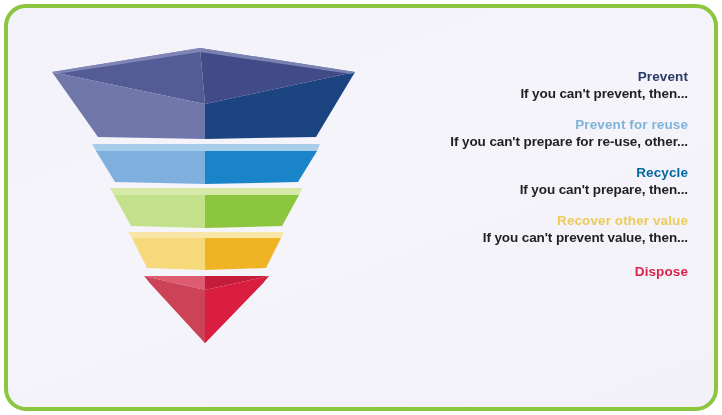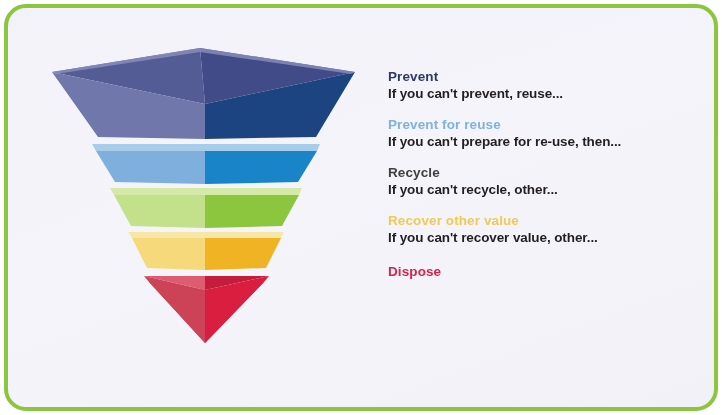--- a/index.html
+++ b/index.html
@@ -12,20 +12,21 @@
     height: 415px;
     overflow: hidden;
     font-family: "Liberation Sans", sans-serif;
   }
   #slide {
     position: relative;
     width: 722px;
     height: 415px;
     background: #ffffff;
     box-sizing: border-box;
+    text-align: right;
   }
   .frame-border {
     position: absolute;
     left: 4px;
     top: 4px;
     width: 714px;
     height: 407px;
     box-sizing: border-box;
     border: 4px solid #8cc63f;
     border-radius: 22px;
@@ -60,21 +61,21 @@
   .legend-sub {
     font-size: 13.5px;
     font-weight: bold;
     color: #231f20;
     line-height: 18px;
     letter-spacing: -0.1px;
     white-space: nowrap;
   }
   .t-prevent   { color: #2b3a67; }
   .t-reuse     { color: #7fb3d9; }
-  .t-recycle   { color: #404040; }
+  .t-recycle   { color: #0369a1; }
   .t-recover   { color: #eccb58; }
   .t-dispose   { color: #d6244b; margin-top: 16px; }
 </style>
 </head>
 <body>
 
 <div id="slide">
 
   <div class="frame-border"></div>
 
@@ -127,36 +128,36 @@
       <polygon points="119,244 175,252 175,305" fill="#cc4257"></polygon>
       <polygon points="234,244 175,252 175,305" fill="#d91e3f"></polygon>
     </g>
 
   </svg>
 
   <div class="legend">
 
     <div class="legend-item">
       <div class="legend-title t-prevent">Prevent</div>
-      <div class="legend-sub">If you can't prevent, reuse...</div>
+      <div class="legend-sub">If you can't prevent, then...</div>
     </div>
 
     <div class="legend-item">
       <div class="legend-title t-reuse">Prevent for reuse</div>
-      <div class="legend-sub">If you can't prepare for re-use, then...</div>
+      <div class="legend-sub">If you can't prepare for re-use, other...</div>
     </div>
 
     <div class="legend-item">
       <div class="legend-title t-recycle">Recycle</div>
-      <div class="legend-sub">If you can't recycle, other...</div>
+      <div class="legend-sub">If you can't prepare, then...</div>
     </div>
 
     <div class="legend-item">
       <div class="legend-title t-recover">Recover other value</div>
-      <div class="legend-sub">If you can't recover value, other...</div>
+      <div class="legend-sub">If you can't prevent value, then...</div>
     </div>
 
     <div class="legend-item">
       <div class="legend-title t-dispose">Dispose</div>
     </div>
 
   </div>
 
 </div>
 

